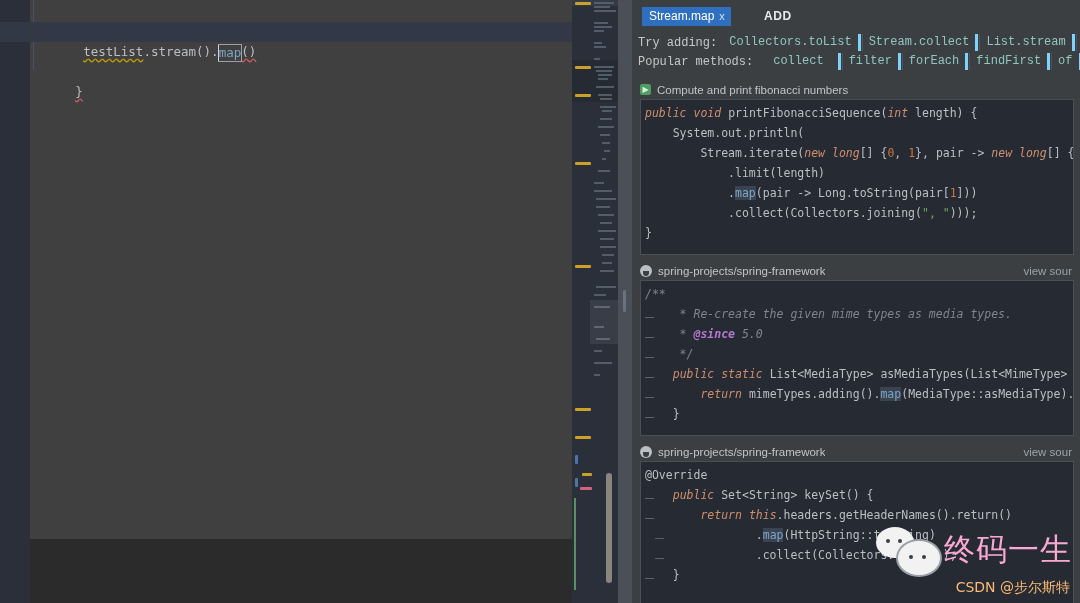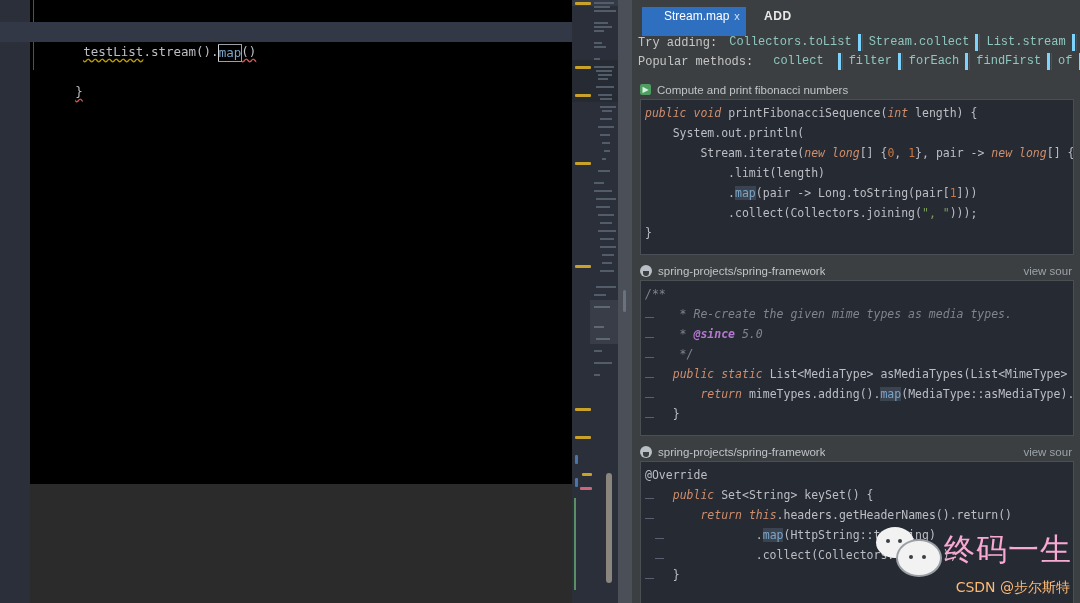--- a/index.html
+++ b/index.html
@@ -7,22 +7,22 @@
     width:1080px;height:603px;overflow:hidden;
     background:#2b2b2b;
     font-family:"DejaVu Sans Mono","Liberation Mono",monospace;
     font-size:12px;
     -webkit-font-smoothing:antialiased;
   }
   .root{position:relative;width:1080px;height:603px;}
 
   
   .editor{
-    position:absolute;left:0;top:0;width:572px;height:484px;
-    background:#000000;
+    position:absolute;left:0;top:0;width:572px;height:539px;
+    background:#404040;
   }
   .ed-gutter{
     position:absolute;left:0;top:0;width:30px;height:603px;
     background:#2b2f3a;
   }
   .indent-guide{
     position:absolute;left:33px;top:0;width:1px;height:70px;
     background:#4a5263;
   }
   .code-line{
@@ -92,23 +92,23 @@
   .panel{
     position:absolute;left:632px;top:0;width:448px;height:603px;
     background:#3c3f41;
     font-family:"Liberation Sans",sans-serif;
     overflow:hidden;
   }
   .panel-top{
     position:relative;height:33px;
   }
   .tab{
-    position:absolute;left:10px;top:7px;height:29px;
+    position:absolute;left:10px;top:7px;height:19px;
     background:#2f6fc0;color:#ffffff;
-    font-size:12px;line-height:19px;padding:0 6px 0 22px;
+    font-size:12px;line-height:19px;padding:0 6px 0 7px;
     white-space:nowrap;
   }
   .tab .x{color:#cfe0f5;margin-left:5px;font-size:11px;}
   .addbtn{
     position:absolute;left:128px;top:8px;
     color:#e8e8e8;font-size:12px;font-weight:bold;letter-spacing:.6px;
     line-height:17px;padding:0 4px;
   }
   .suggest-rows{padding:0 0 0 6px;font-family:Liberation Mono, monospace;}
   .srow{display:flex;align-items:center;height:19px;white-space:nowrap;}

